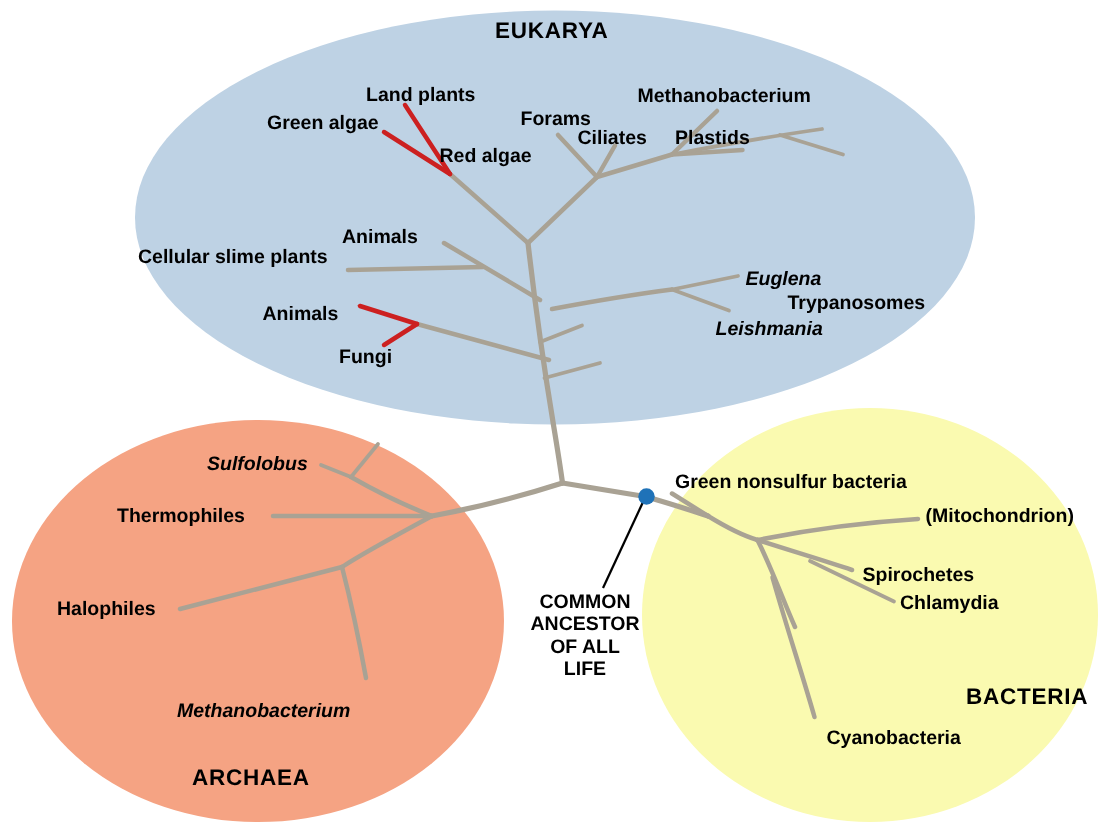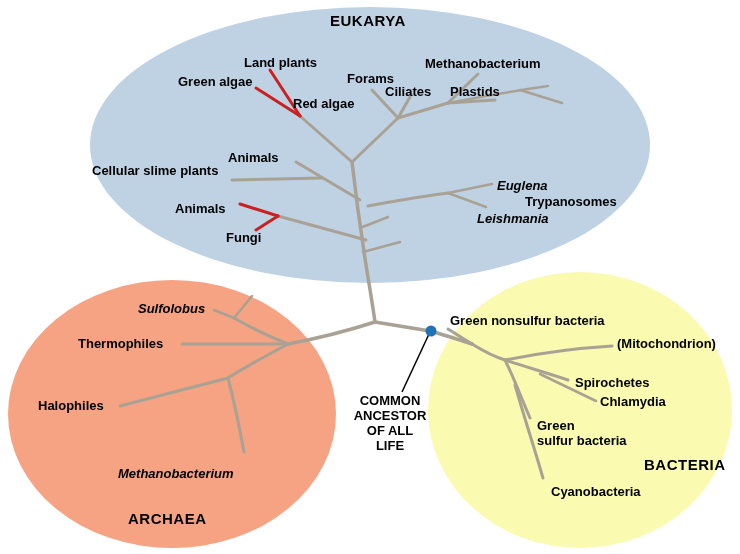--- a/index.html
+++ b/index.html
@@ -120,22 +120,20 @@
 
   <div class="label italic" style="left:138px;top:301px;">Sulfolobus</div>
   <div class="label" style="left:78px;top:336px;">Thermophiles</div>
   <div class="label" style="left:38px;top:398px;">Halophiles</div>
   <div class="label" style="left:450px;top:313px;">Green nonsulfur bacteria</div>
 
   <div class="label italic" style="left:118px;top:466px;">Methanobacterium</div>
   <div class="label" style="left:617px;top:336px;">(Mitochondrion)</div>
   <div class="label" style="left:575px;top:375px;">Spirochetes</div>
   <div class="label" style="left:600px;top:394px;">Chlamydia</div>
-  <div class="label" style="left:537px;top:418px;">Green
-sulfur bacteria</div>
   <div class="label" style="left:551px;top:484px;">Cyanobacteria</div>
 
   <div class="label centered" style="left:348px;top:393px;width:84px;">COMMON
 ANCESTOR
 OF ALL
 LIFE</div>
 
 </div>
 
 </body></html>

